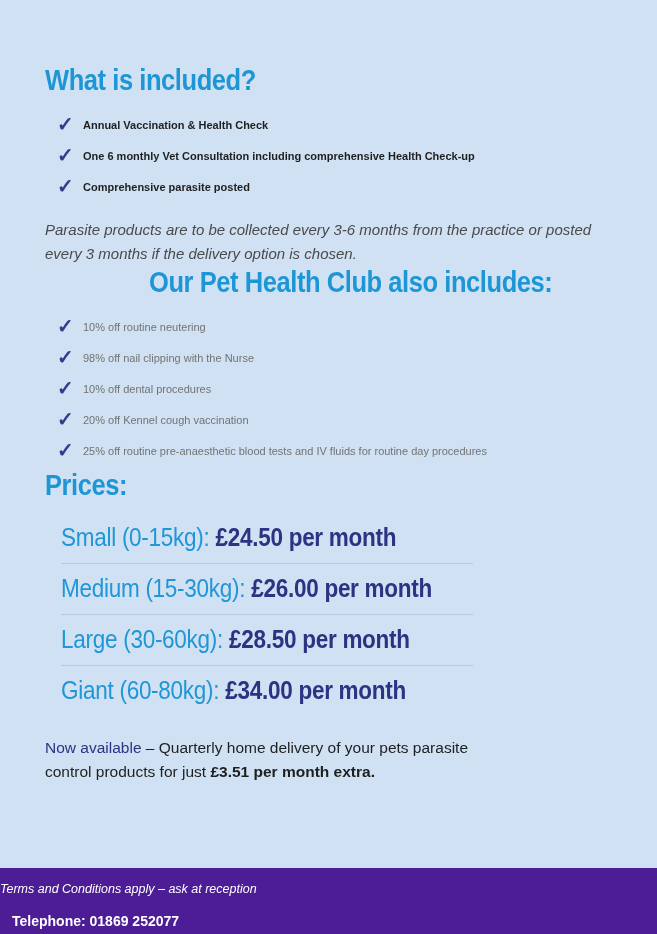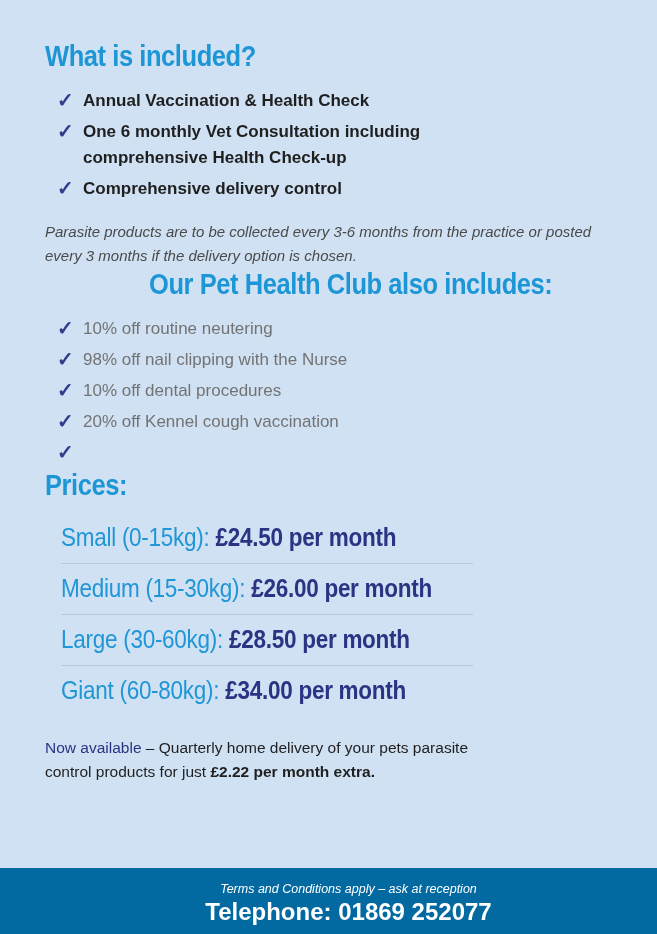--- a/index.html
+++ b/index.html
@@ -11,21 +11,21 @@
     overflow: hidden;
   }
   .page {
     width: 657px;
     height: 934px;
     display: flex;
     flex-direction: column;
   }
   .content {
     flex: 1;
-    padding: 40px 50px 0 45px;
+    padding: 64px 50px 0 45px;
     box-sizing: border-box;
   }
   h1.section-title {
     margin: 0 0 16px 0;
     font-size: 29px;
     line-height: 32px;
     font-weight: bold;
     color: #1d96d6;
     letter-spacing: -0.5px;
   }
@@ -43,21 +43,21 @@
   }
   .check-icon {
     color: #323c8d;
     font-weight: bold;
     font-size: 20px;
     line-height: 24px;
     width: 26px;
     flex: 0 0 26px;
   }
   .check-item .item-text {
-    font-size: 17px;
+    font-size: 11px;
     line-height: 26px;
     max-width: 452px;
   }
   .check-list.bold .item-text { font-weight: bold; color: #1f1f1f; }
   .check-list.plain .item-text { font-weight: normal; color: #737373; max-width: 462px; }
   .note {
     margin: 18px 0 0 0;
     font-style: italic;
     color: #4a4a4a;
     font-size: 15px;
@@ -86,39 +86,38 @@
   .availability {
     margin: 20px 0 0 0;
     font-size: 15.5px;
     line-height: 24px;
     color: #1f1f1f;
     max-width: 470px;
   }
   .availability .highlight { color: #2b3383; font-weight: normal; }
   .availability .bold { font-weight: bold; }
   .footer {
-    background: #0369a1;
+    background: #4c1d95;
     height: 66px;
     box-sizing: border-box;
     padding-top: 13px;
-    text-align: center;
+    text-align: left;
     color: #ffffff;
-    padding-left: 40px;
   }
   .footer .terms {
     font-size: 12.5px;
     font-style: italic;
     line-height: 16px;
     margin: 0 0 3px 0;
   }
   .footer .phone {
-    font-size: 24px;
+    font-size: 14px;
     font-weight: bold;
     line-height: 24px;
-    margin: 0;
+    margin: 12px;
   }
 </style>
 </head>
 <body>
 
 <div class="page">
   <div class="content">
 
     <h1 class="section-title"><span>What is included?</span></h1>
 
@@ -126,21 +125,21 @@
       <div class="check-item">
         <span class="check-icon">✓</span>
         <span class="item-text">Annual Vaccination &amp; Health Check</span>
       </div>
       <div class="check-item">
         <span class="check-icon">✓</span>
         <span class="item-text">One 6 monthly Vet Consultation including comprehensive Health Check-up</span>
       </div>
       <div class="check-item">
         <span class="check-icon">✓</span>
-        <span class="item-text">Comprehensive delivery control</span>
+        <span class="item-text">Comprehensive parasite posted</span>
       </div>
     </div>
 
     <p class="note">Parasite products are to be collected every 3-6 months from the practice or posted every 3 months if the delivery option is chosen.</p>
 
     <h1 class="section-title mt-also"><span>Our Pet Health Club also includes:</span></h1>
 
     <div class="check-list plain">
       <div class="check-item">
         <span class="check-icon">✓</span>
@@ -153,20 +152,21 @@
       <div class="check-item">
         <span class="check-icon">✓</span>
         <span class="item-text">10% off dental procedures</span>
       </div>
       <div class="check-item">
         <span class="check-icon">✓</span>
         <span class="item-text">20% off Kennel cough vaccination</span>
       </div>
       <div class="check-item">
         <span class="check-icon">✓</span>
+        <span class="item-text">25% off routine pre-anaesthetic blood tests and IV fluids for routine day procedures</span>
       </div>
     </div>
 
     <h1 class="section-title mt-prices"><span>Prices:</span></h1>
 
     <div class="price-rows">
       <div class="price-row divided">
         <span class="row-inner">
           <span class="price-label">Small (0-15kg): </span><span class="price-value">£24.50 per month</span>
         </span>
@@ -181,21 +181,21 @@
           <span class="price-label">Large (30-60kg): </span><span class="price-value">£28.50 per month</span>
         </span>
       </div>
       <div class="price-row">
         <span class="row-inner">
           <span class="price-label">Giant (60-80kg): </span><span class="price-value">£34.00 per month</span>
         </span>
       </div>
     </div>
 
-    <p class="availability"><span class="highlight">Now available</span><span> – </span><span>Quarterly home delivery of your pets parasite control products for just </span><span class="bold">£2.22 per month extra.</span></p>
+    <p class="availability"><span class="highlight">Now available</span><span> – </span><span>Quarterly home delivery of your pets parasite control products for just </span><span class="bold">£3.51 per month extra.</span></p>
 
   </div>
 
   <div class="footer">
     <p class="terms">Terms and Conditions apply – ask at reception</p>
     <p class="phone">Telephone: 01869 252077</p>
   </div>
 </div>
 
 </body></html>

